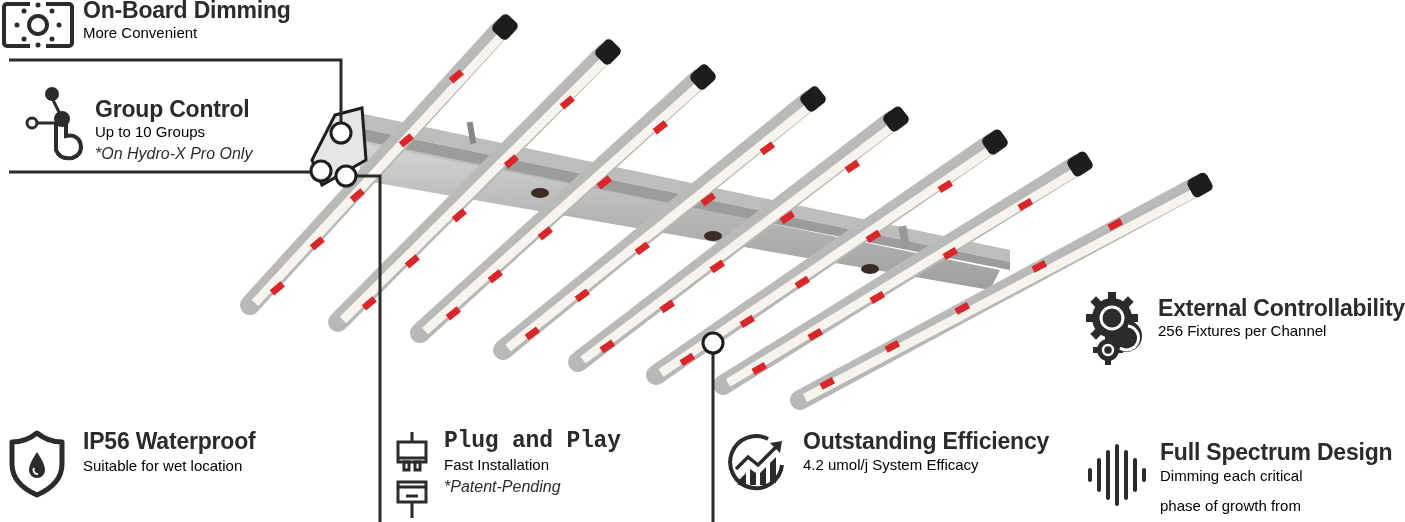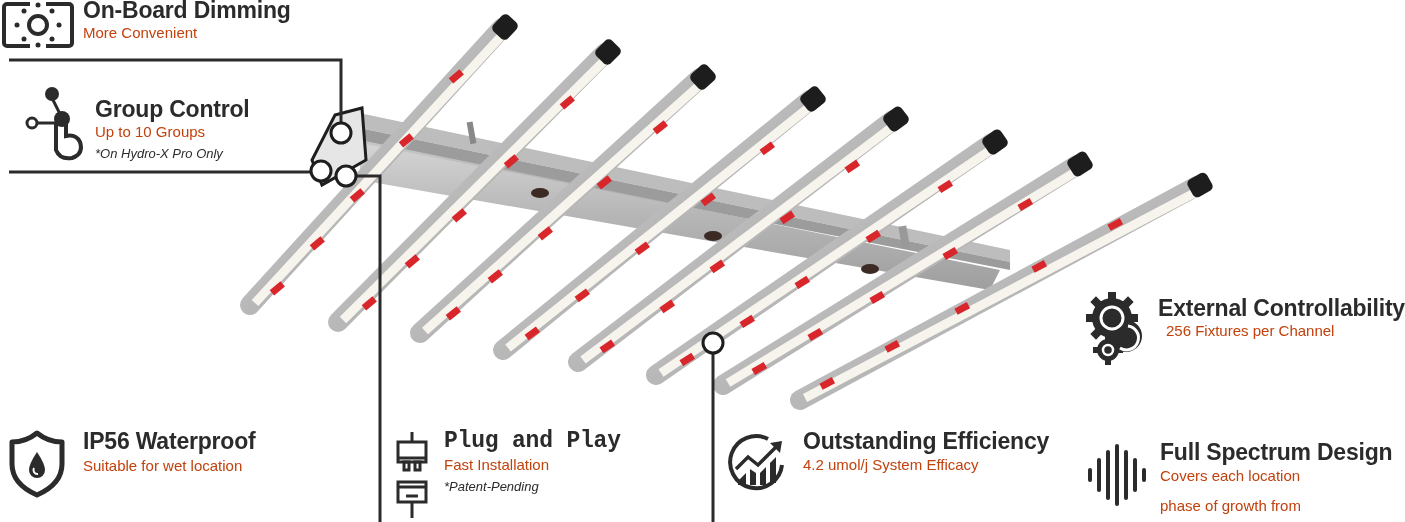--- a/index.html
+++ b/index.html
@@ -1,21 +1,21 @@
 <!DOCTYPE html>
 <html><head>
 <meta charset="utf-8">
 <style>
   html, body { margin: 0; padding: 0; background: #ffffff; }
   body { width: 1405px; height: 522px; position: relative; overflow: hidden;
          font-family: "Liberation Sans", "DejaVu Sans", sans-serif; color: #2b2b2b; }
   .feature { position: absolute; }
   .feature .title { font-weight: bold; font-size: 23px; line-height: 26px; color: #2b2b2b; white-space: nowrap; letter-spacing: -0.2px; }
-  .feature .sub { font-size: 15px; line-height: 20px; color: #c2410c; white-space: nowrap; }
-  .feature .note { font-size: 13px; font-style: italic; line-height: 18px; color: #2b2b2b; white-space: nowrap; }
+  .feature .sub { font-size: 15px; line-height: 20px; color: #000000; white-space: nowrap; }
+  .feature .note { font-size: 16px; font-style: italic; line-height: 18px; color: #2b2b2b; white-space: nowrap; }
   .icon { position: absolute; }
   svg.overlay { position: absolute; left: 0; top: 0; }
 </style>
 </head>
 <body>
 
 <svg class="overlay" width="1405" height="522" viewBox="0 0 1405 522">
   <defs>
     <linearGradient id="railGrad" x1="0" y1="0" x2="0" y2="1">
       <stop offset="0" stop-color="#cfcfcf"></stop>
@@ -196,21 +196,21 @@
       <rect x="19" y="45" width="6" height="6"></rect>
         <rect x="19" y="69" width="6" height="6"></rect>
       <rect x="7" y="57" width="6" height="6"></rect>
         <rect x="31" y="57" width="6" height="6"></rect>
     </g>
     <circle cx="26" cy="28" r="11" fill="none" stroke="#fff" stroke-width="3"></circle>
     <path d="M42,36 A12,12 0 1 1 34,58" fill="none" stroke="#fff" stroke-width="3"></path>
     <circle cx="22" cy="60" r="5" fill="none" stroke="#fff" stroke-width="2.5"></circle>
   </svg>
   <div class="title" style="position:absolute;left:72px;top:5px;">External Controllability</div>
-  <div class="sub" style="position:absolute;left:72px;top:31px;margin-left:8px;">256 Fixtures per Channel</div>
+  <div class="sub" style="position:absolute;left:72px;top:31px;">256 Fixtures per Channel</div>
 </div>
 
 <div class="feature" style="left:0;top:425px;width:300px;height:80px;">
   <svg class="icon" style="left:8px;top:5px" width="58" height="68" viewBox="0 0 58 68">
     <path d="M29,3 Q40,12 54,12 L54,34 Q54,54 29,65 Q4,54 4,34 L4,12 Q18,12 29,3 Z" fill="none" stroke="#2b2b2b" stroke-width="5" stroke-linejoin="round"></path>
     <path d="M29,22 Q21,34 21,40 A8,8 0 0 0 37,40 Q37,34 29,22 Z" fill="#2b2b2b"></path>
     <path d="M26,38 A4,4 0 0 0 30,44" fill="none" stroke="#fff" stroke-width="2"></path>
   </svg>
   <div class="title" style="position:absolute;left:83px;top:3px;">IP56 Waterproof</div>
   <div class="sub" style="position:absolute;left:83px;top:31px;">Suitable for wet location</div>
@@ -257,15 +257,15 @@
       <line x1="4" y1="26" x2="4" y2="36"></line>
       <line x1="13" y1="16" x2="13" y2="46"></line>
       <line x1="22" y1="8" x2="22" y2="54"></line>
       <line x1="31" y1="2" x2="31" y2="60"></line>
       <line x1="40" y1="8" x2="40" y2="54"></line>
       <line x1="49" y1="16" x2="49" y2="46"></line>
       <line x1="58" y1="26" x2="58" y2="36"></line>
     </g>
   </svg>
   <div class="title" style="position:absolute;left:74px;top:3px;">Full Spectrum Design</div>
-  <div class="sub" style="position:absolute;left:74px;top:30px;">Covers each location</div>
+  <div class="sub" style="position:absolute;left:74px;top:30px;">Dimming each critical</div>
   <div class="sub" style="position:absolute;left:74px;top:52px;margin-top:8px;">phase of growth from</div>
 </div>
 
 </body></html>

